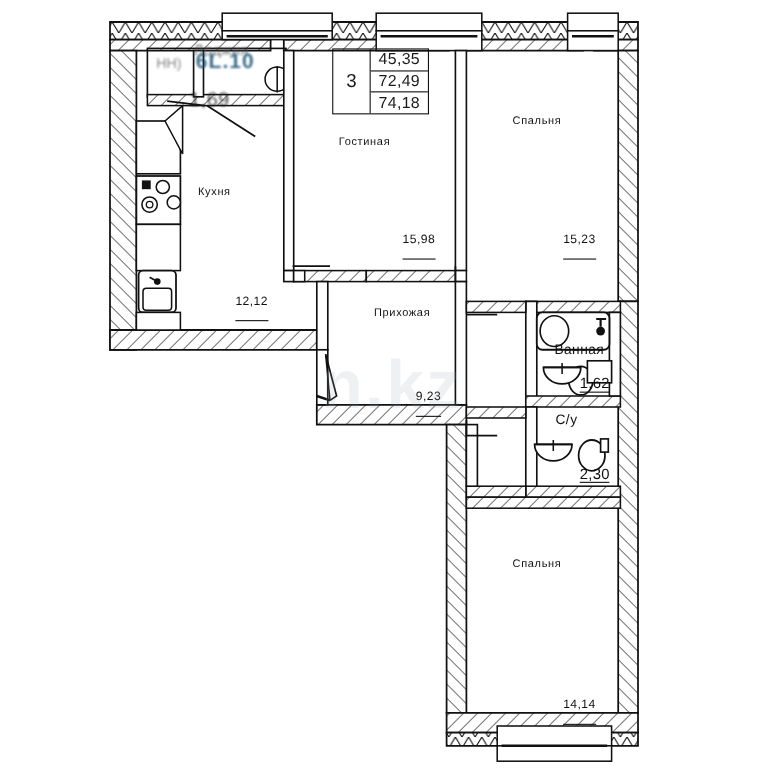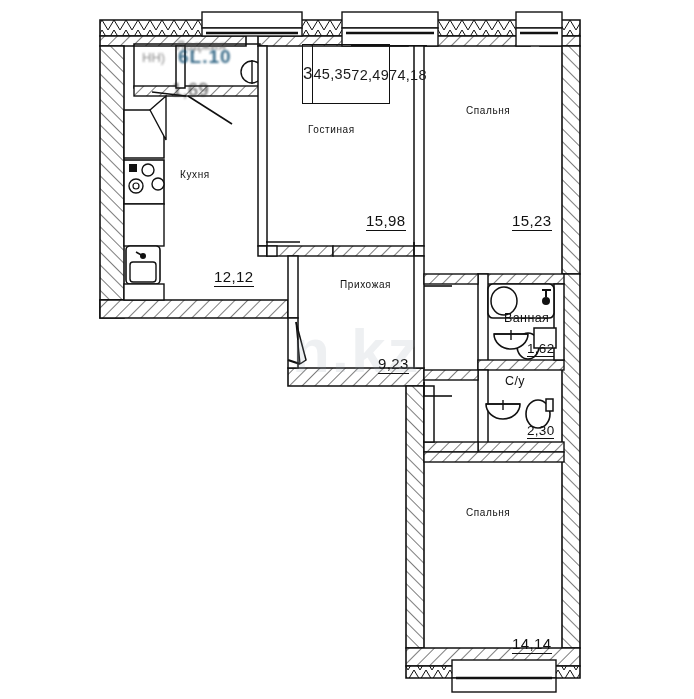--- a/index.html
+++ b/index.html
@@ -2,29 +2,29 @@
 <html><head>
 <meta charset="utf-8">
 <style>
   html,body{margin:0;padding:0;background:#ffffff;}
   body{width:694px;height:699px;overflow:hidden;
        font-family:"Liberation Sans","DejaVu Sans",sans-serif;color:#1a1a1a;}
   #plan{position:relative;width:694px;height:699px;background:#fff;}
   svg{position:absolute;left:0;top:0;}
   .lbl{position:absolute;white-space:nowrap;color:#111;}
   .room-name{font-size:10px;letter-spacing:.6px;}
-  .area{font-size:15px;letter-spacing:.4px;border-bottom:1.6px solid #111;padding-bottom:1px;}
+  .area{font-size:11px;letter-spacing:.4px;border-bottom:1.6px solid #111;padding-bottom:11px;}
   .area-sm{font-size:13.5px;letter-spacing:.3px;border-bottom:1.5px solid #111;padding-bottom:0px;}
   .room-name-sm{font-size:12.5px;letter-spacing:.4px;}
   
   #infobox{position:absolute;left:302px;top:44px;width:88px;height:60px;
            border:1.7px solid #111;box-sizing:border-box;display:flex;}
   #infobox .rooms{width:33px;border-right:1.7px solid #111;display:flex;
                   align-items:center;justify-content:center;font-size:17px;}
-  #infobox .cols{flex:1;display:flex;flex-direction:row;}
+  #infobox .cols{flex:1;display:flex;flex-direction:column;}
   #infobox .cols div{flex:1;display:flex;align-items:center;justify-content:center;
                      font-size:14.5px;letter-spacing:.3px;}
   #infobox .cols div + div{border-top:1.7px solid #111;}
   
   #balcony-wrap{position:absolute;left:146px;top:36px;width:130px;height:56px;}
   .blur{position:absolute;filter:blur(.9px);opacity:.82;}
   #bal-name{left:30px;top:2px;font-size:13.5px;letter-spacing:.4px;color:#555;}
   #bal-num{left:32px;top:10px;font-size:19px;font-weight:bold;color:#0c4a6e;letter-spacing:1px;}
   #bal-area{left:26px;top:28px;font-size:18px;color:#222;letter-spacing:.5px;margin-top:16px;}
   #bal-left{left:-4px;top:14px;font-size:13px;color:#737373;letter-spacing:0px;}

